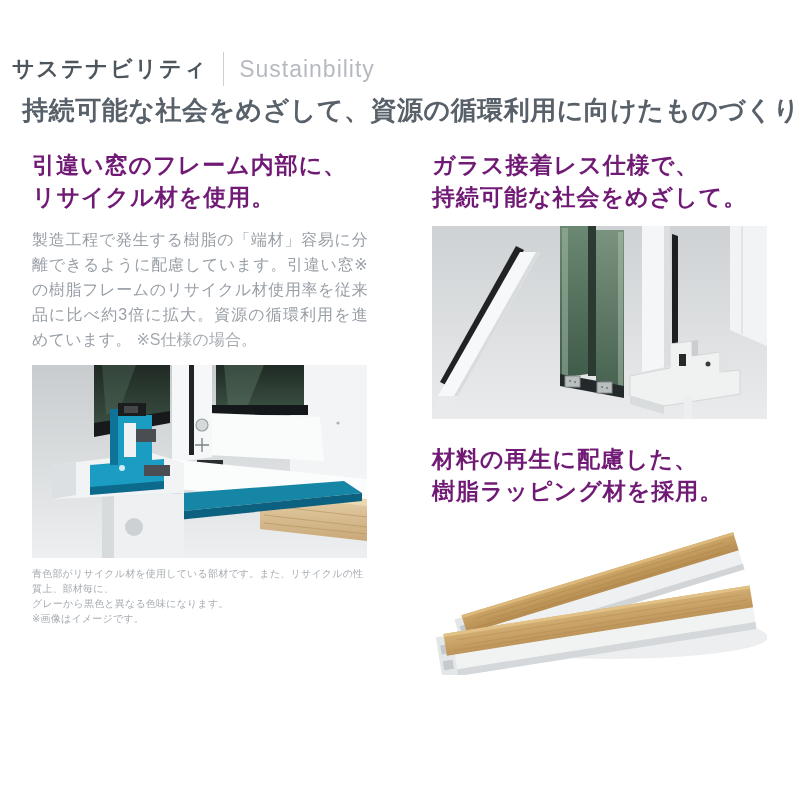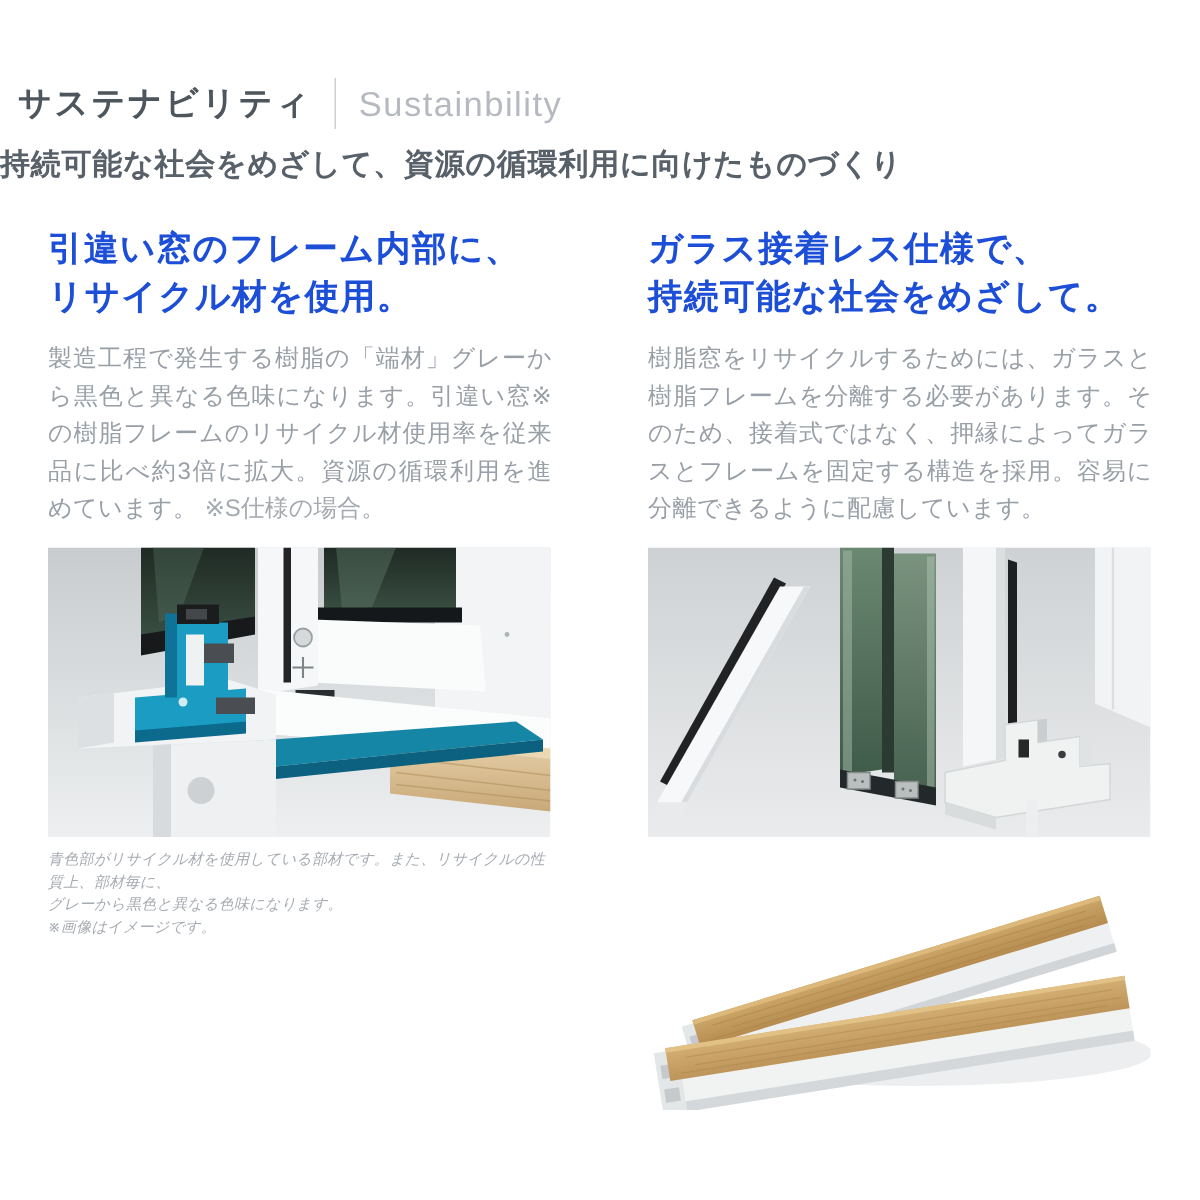--- a/index.html
+++ b/index.html
@@ -7,36 +7,36 @@
   body { font-family: "Liberation Sans", "DejaVu Sans", sans-serif; }
   .page { width: 800px; height: 800px; background: #fff; position: relative; margin-top: 42px; }
 
   
   .header { display: flex; align-items: center; padding: 10px 0 0 12px; height: 44px; }
   .header .title-jp { font-size: 22px; font-weight: 600; color: #4d555d; letter-spacing: 2px; }
   .header .v-divider { width: 1px; height: 34px; background: #ccd0d3; margin: 0 15px; }
   .header .title-en { font-size: 23px; font-weight: 400; color: #b6bac0; letter-spacing: 1px; text-align: center; }
 
   
-  .banner { margin-top: 6px; text-align: left; font-size: 20px; font-weight: 700;
+  .banner { margin-top: 6px; text-align: right; font-size: 26px; font-weight: 700;
             color: #586069; letter-spacing: 0.5px; line-height: 36px; }
 
   
   .columns { display: flex; padding: 0 32px; gap: 64px; margin-top: 21px; }
   .col { width: 336px; flex: 0 0 336px; }
 
-  .sec-heading { font-size: 23px; line-height: 32px; font-weight: 600; color: #1d4ed8;
+  .sec-heading { font-size: 23px; line-height: 32px; font-weight: 600; color: #701a75;
                  letter-spacing: 1px; white-space: pre-line; }
   .sec-body { margin-top: 14px; font-size: 16px; line-height: 25px; color: #989fa6;
               letter-spacing: 0.3px; text-align: justify; }
   .inline-note { font-size: 16px; color: #a4aab0; letter-spacing: 0; }
   .photo { margin-top: 13px; width: 335px; height: 193px; line-height: 0; }
   .photo svg { display: block; }
   .photo-caption { margin-top: 8px; font-size: 10px; line-height: 15px; color: #a7acb2;
-                   letter-spacing: 0.2px; white-space: pre-line; font-style: italic; }
+                   letter-spacing: 0.2px; white-space: pre-line; }
   .sec-gap { margin-top: 24px; }
   .photo-wide { margin-top: 10px; width: 335px; height: 158px; line-height: 0; }
 </style>
 </head>
 <body>
 
 <div class="page">
 
   <div class="header">
     <span class="title-jp">サステナビリティ</span>
@@ -45,21 +45,21 @@
   </div>
 
   <div class="banner">持続可能な社会をめざして、資源の循環利用に向けたものづくり</div>
 
   <div class="columns">
 
     <div class="col">
       <div class="sec-heading">引違い窓のフレーム内部に、
 リサイクル材を使用。</div>
       <div class="sec-body">
-        <span>製造工程で発生する樹脂の「端材」グレーから黒色と異なる色味になります。引違い窓※の樹脂フレームのリサイクル材使用率を従来品に比べ約3倍に拡大。資源の循環利用を進めています。</span>
+        <span>製造工程で発生する樹脂の「端材」容易に分離できるように配慮しています。引違い窓※の樹脂フレームのリサイクル材使用率を従来品に比べ約3倍に拡大。資源の循環利用を進めています。</span>
         <span class="inline-note">※S仕様の場合。</span>
       </div>
 
       <div class="photo">
         <svg width="335" height="193" viewBox="0 0 335 193">
           <defs>
             <linearGradient id="bg1" x1="0" y1="0" x2="0" y2="1">
               <stop offset="0" stop-color="#c8ccce"></stop>
                 <stop offset="1" stop-color="#edeff0"></stop>
             </linearGradient>
@@ -125,21 +125,20 @@
       <div class="photo-caption">青色部がリサイクル材を使用している部材です。また、リサイクルの性質上、部材毎に、
 グレーから黒色と異なる色味になります。
 ※画像はイメージです。</div>
     </div>
 
     <div class="col">
 
       <div>
         <div class="sec-heading">ガラス接着レス仕様で、
 持続可能な社会をめざして。</div>
-        <div class="sec-body">樹脂窓をリサイクルするためには、ガラスと樹脂フレームを分離する必要があります。そのため、接着式ではなく、押縁によってガラスとフレームを固定する構造を採用。容易に分離できるように配慮しています。</div>
 
         <div class="photo">
           <svg width="335" height="193" viewBox="0 0 335 193">
             <defs>
               <linearGradient id="bg2" x1="0" y1="0" x2="0" y2="1">
                 <stop offset="0" stop-color="#ced2d4"></stop>
                   <stop offset="1" stop-color="#eaebec"></stop>
               </linearGradient>
               <linearGradient id="gl2" x1="0" y1="0" x2="0" y2="1">
                 <stop offset="0" stop-color="#6b8872"></stop>
@@ -181,20 +180,22 @@
             <polygon points="260,115 266,114 266,129 260,130" fill="#caced0"></polygon>
             <rect x="247" y="128" width="7" height="12" fill="#26282a"></rect>
             <circle cx="276" cy="138" r="2.5" fill="#3a3d3f"></circle>
             <rect x="252" y="168" width="8" height="25" fill="#eceeef"></rect>
             <polygon points="288,126 288,146 296,145 296,125" fill="#e0e3e4"></polygon>
           </svg>
         </div>
       </div>
 
       <div class="sec-gap">
+        <div class="sec-heading">材料の再生に配慮した、
+樹脂ラッピング材を採用。</div>
 
         <div class="photo-wide">
           <svg width="335" height="158" viewBox="0 0 335 158">
             <defs>
               <linearGradient id="wd2" x1="0" y1="0" x2="0" y2="1">
                 <stop offset="0" stop-color="#cda76a"></stop>
                   <stop offset="1" stop-color="#b68c50"></stop>
               </linearGradient>
               <linearGradient id="wd3" x1="0" y1="0" x2="0" y2="1">
                 <stop offset="0" stop-color="#d4b075"></stop>

